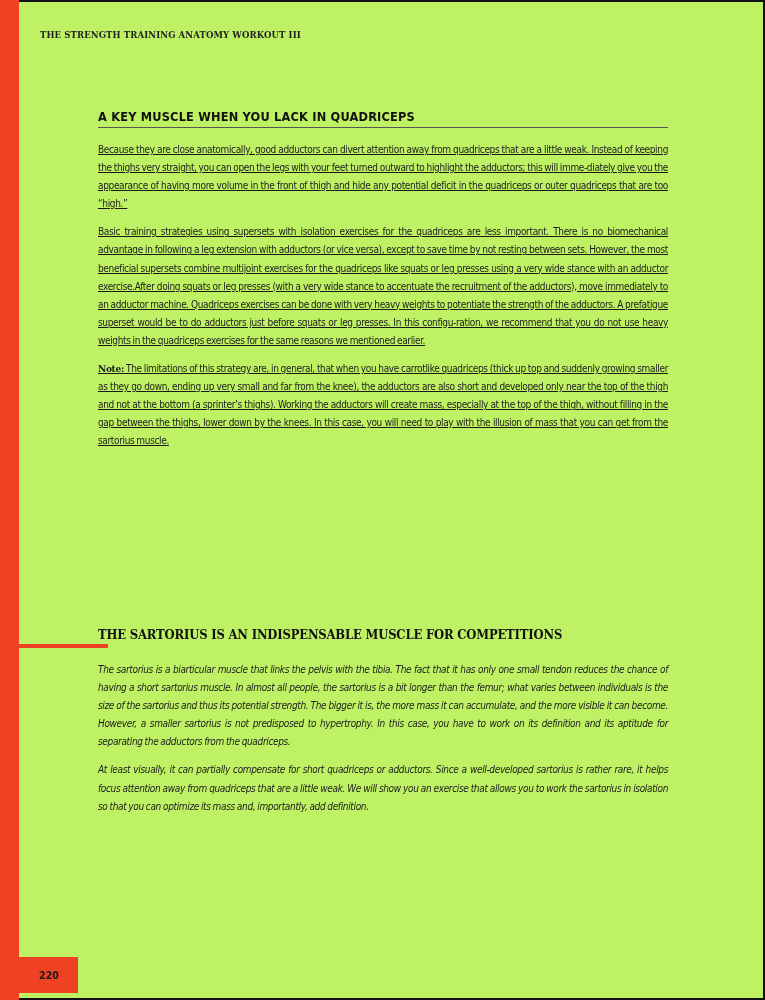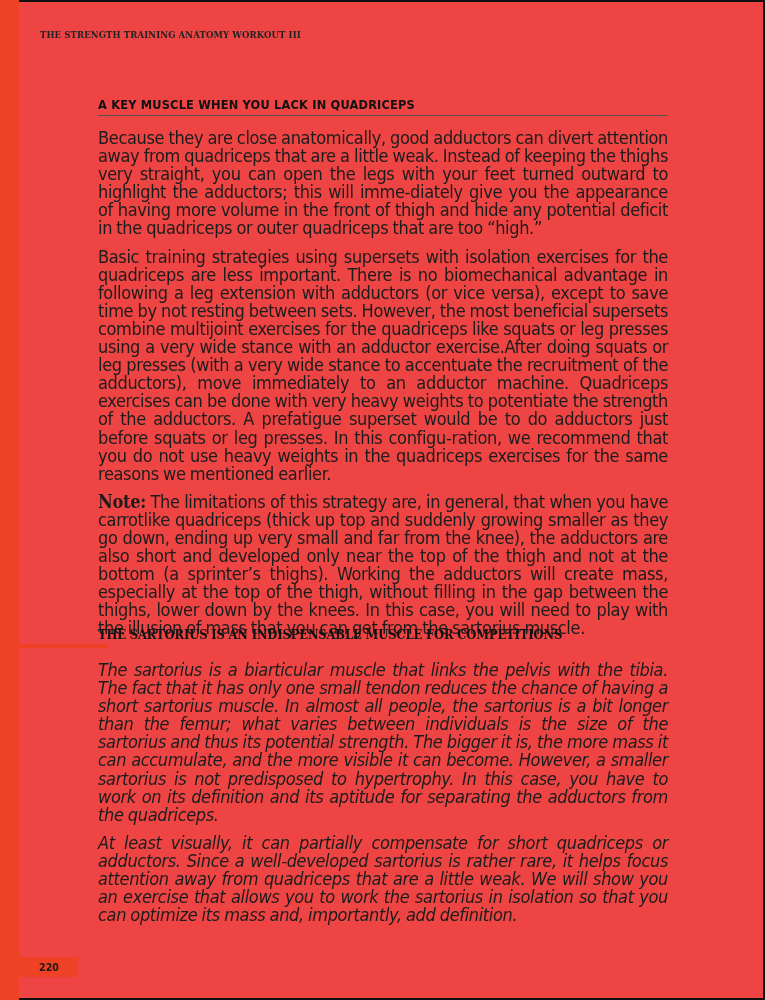--- a/index.html
+++ b/index.html
@@ -1,21 +1,21 @@
 <!DOCTYPE html>
 <html><head>
   <meta charset="utf-8">
   <style>
     html, body { margin: 0; padding: 0; background: #ffffff; }
     body { width: 765px; height: 1000px; overflow: hidden; }
     .page {
       position: relative;
       width: 765px;
       height: 1000px;
-      background: #ef4444;
+      background: #bef264;
       box-sizing: border-box;
       border-top: 2px solid #111;
       border-right: 2px solid #111;
       border-bottom: 2px solid #111;
       font-family: "DejaVu Sans Condensed", "DejaVu Sans", sans-serif;
       color: #1a1a1a;
     }
     .left-stripe {
       position: absolute; left: 0; top: -2px; bottom: -2px;
       width: 19px; background: #ef4123;
@@ -25,37 +25,37 @@
       font-family: "DejaVu Serif", serif;
       font-weight: bold;
       font-size: 9.2px;
       letter-spacing: 0.1px;
       color: #222;
       white-space: nowrap;
       transform: scaleX(0.93);
       transform-origin: left top;
     }
     .content {
-      position: absolute; left: 98px; top: 95px; width: 570px;
+      position: absolute; left: 98px; top: 107px; width: 570px; text-decoration: underline;
     }
     .h1 {
       font-family: "DejaVu Sans", sans-serif;
       font-weight: bold;
       font-size: 12.4px;
       letter-spacing: 0.2px;
       color: #111;
       padding-bottom: 3px;
       border-bottom: 1.2px solid #555;
       white-space: nowrap;
       transform-origin: left top;
     }
     .h1 span { display: inline-block; transform: scaleX(0.92); transform-origin: left center; }
     .para {
       font-family: "DejaVu Sans", sans-serif;
-      font-size: 18px;
+      font-size: 10px;
       line-height: 18.1px;
       text-align: justify;
       margin: 0;
       color: #1c1c1c;
       letter-spacing: -0.35px;
       word-spacing: -0.5px;
       font-stretch: condensed;
     }
     .p1 { margin-top: 13px; }
     .p-gap { margin-top: 10px; }
@@ -77,21 +77,21 @@
     }
     .h2-bar {
       position: absolute; left: 19px; top: 642px;
       width: 89px; height: 4px; background: #ef4123;
     }
     .section2 {
       position: absolute; left: 98px; top: 659px; width: 570px; font-style: italic;
     }
     .folio-tab {
       position: absolute; left: 19px; top: 955px;
-      width: 59px; height: 20px; background: #ef4123;
+      width: 59px; height: 36px; background: #ef4123;
       display: flex; align-items: center; justify-content: center;
     }
     .folio {
       font-family: "DejaVu Sans", sans-serif;
       font-weight: bold; font-size: 10.5px; color: #1a1a1a;
       transform: scaleX(0.9);
     }
   </style>
 </head>
 <body>

